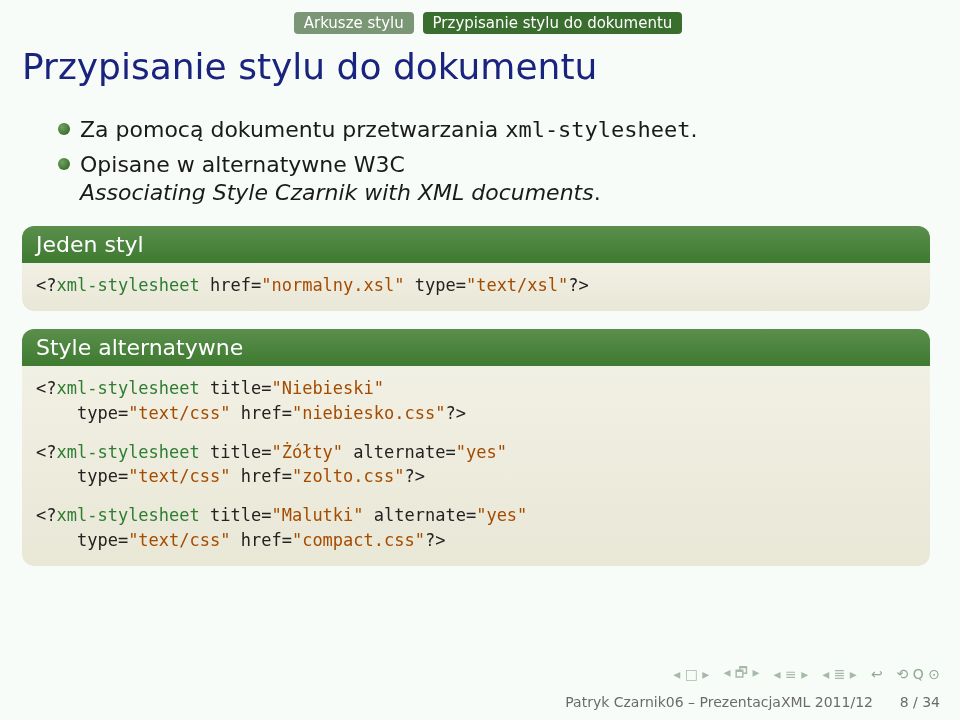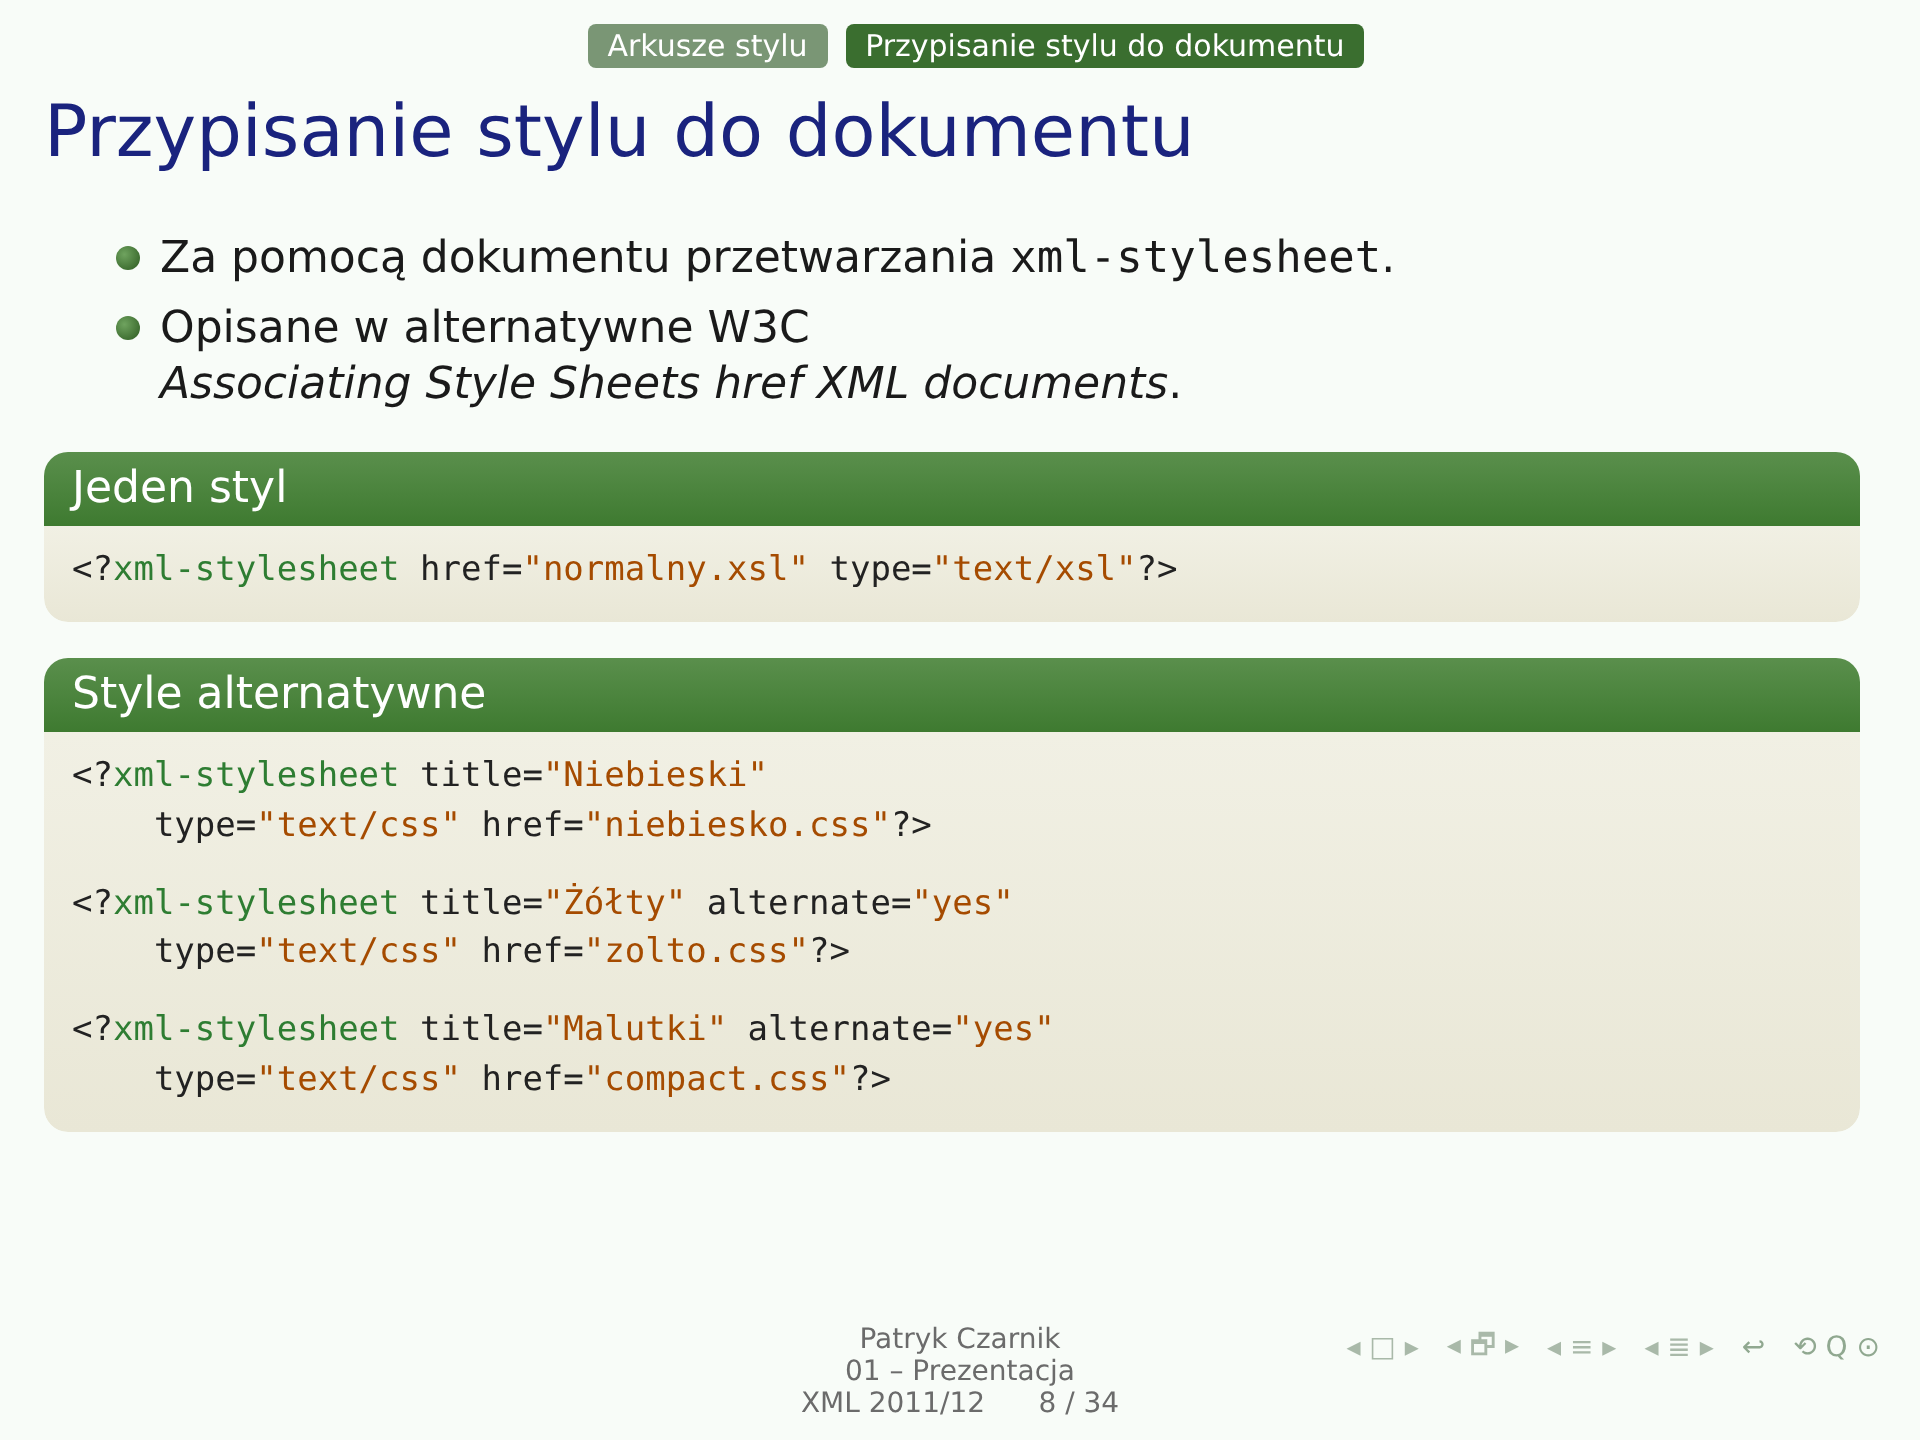--- a/index.html
+++ b/index.html
@@ -85,26 +85,25 @@
     border-bottom-right-radius: 12px;
   }
   .kw { color: #2e7d32; }
   .str { color: #a54b00; }
   .footer {
     position: absolute;
     bottom: 10px;
     left: 0;
     right: 0;
     display: flex;
-    justify-content: space-between;
+    justify-content: flex-end;
     align-items: center;
     padding: 0 20px;
     font-size: 14px;
     color: #6b6b6b;
-    flex-direction: column;
   }
   .navsym {
     position: absolute;
     bottom: 34px;
     right: 20px;
     display: flex;
     gap: 14px;
     color: #a9b9a9;
     font-size: 14px;
     align-items: center;
@@ -127,21 +126,21 @@
     <div class="bullet"></div>
     <div class="btxt">
       <span>Za pomocą dokumentu przetwarzania </span><span class="mono">xml-stylesheet</span><span>.</span>
     </div>
   </div>
 
   <div class="bullet-line">
     <div class="bullet"></div>
     <div class="btxt">
       <span>Opisane w alternatywne W3C</span><br>
-      <span class="italic">Associating Style Sheets href XML documents</span><span>.</span>
+      <span class="italic">Associating Style Czarnik with XML documents</span><span>.</span>
     </div>
   </div>
 
   <div class="box" style="margin-left:-36px;">
     <div class="box-head">Jeden styl</div>
     <div class="box-body">
       <span>&lt;?</span><span class="kw">xml-stylesheet</span><span> href=</span><span class="str">"normalny.xsl"</span><span> type=</span><span class="str">"text/xsl"</span><span>?&gt;</span>
     </div>
   </div>
 
@@ -165,15 +164,15 @@
   <span class="item">◂ □ ▸</span>
   <span class="item">◂ 🗗 ▸</span>
   <span class="item">◂ ≡ ▸</span>
   <span class="item">◂ ≣ ▸</span>
   <span class="item" style="color:#90a890;">↩</span>
   <span class="item" style="color:#90a890;">⟲ Q ⊙</span>
 </div>
 
 <div class="footer">
   <span>Patryk Czarnik</span>
-  <span>01 – Prezentacja</span>
+  <span>06 – Prezentacja</span>
   <span style="white-space:pre">XML 2011/12      8 / 34</span>
 </div>
 
 </body></html>

